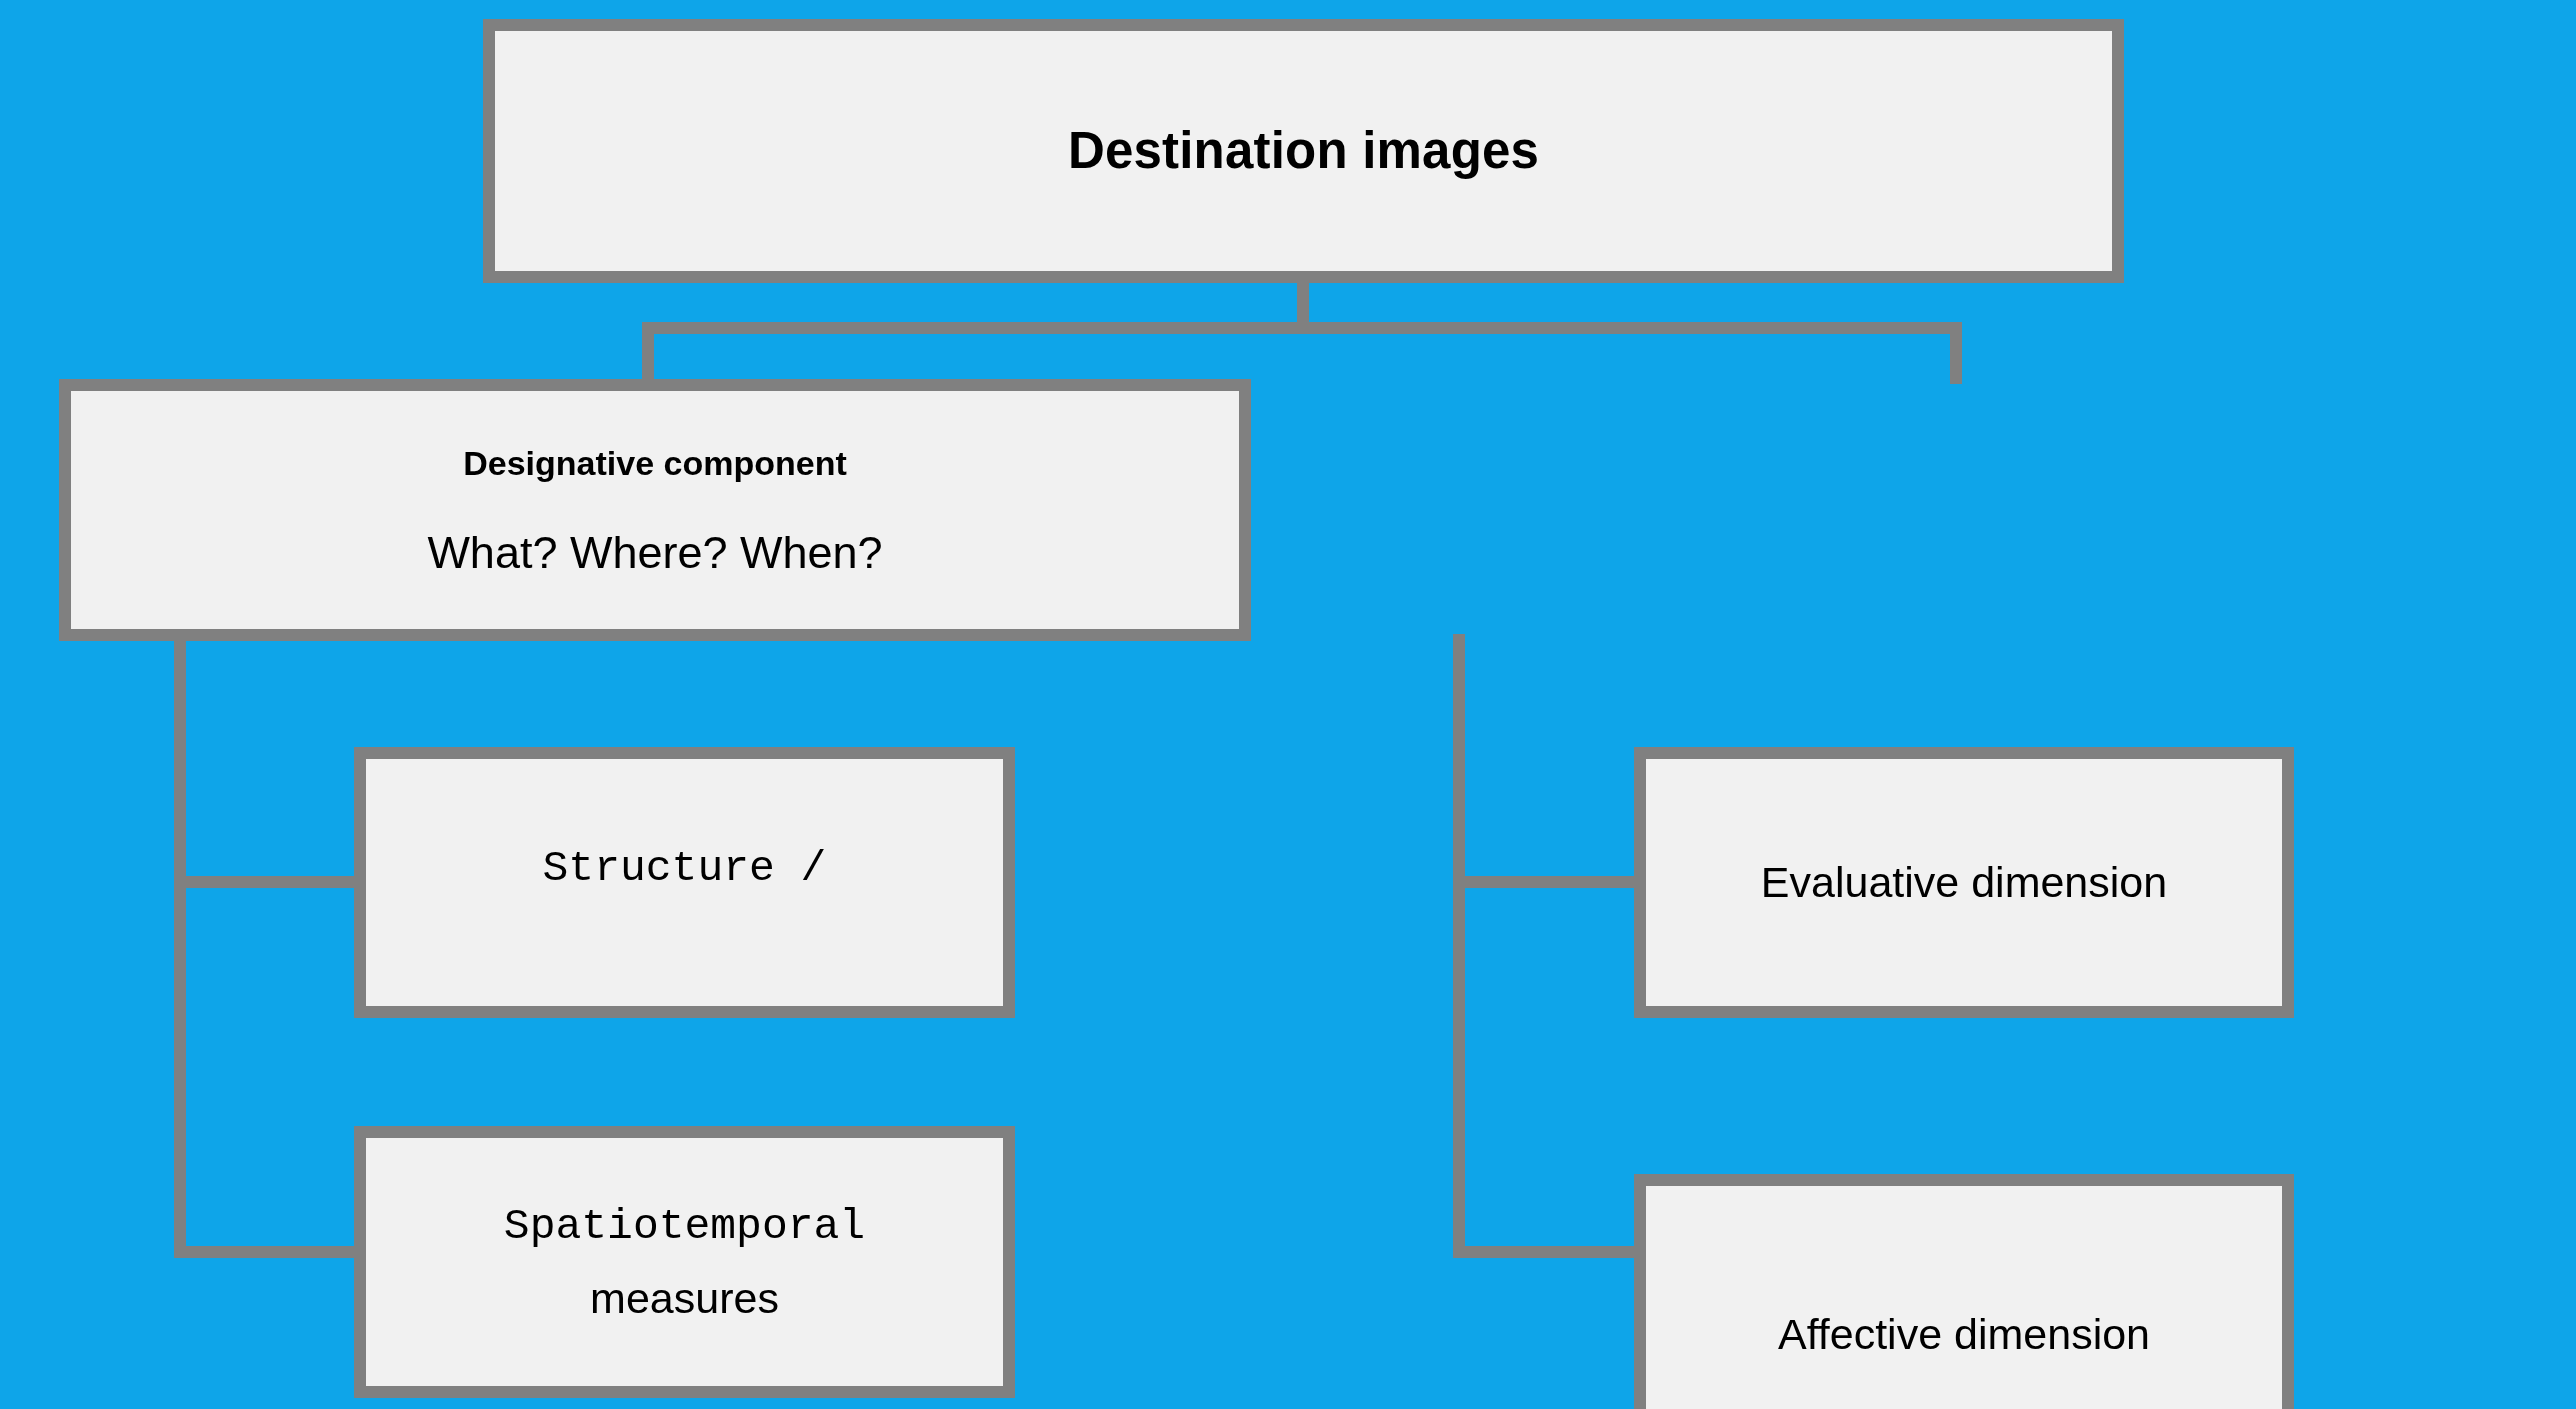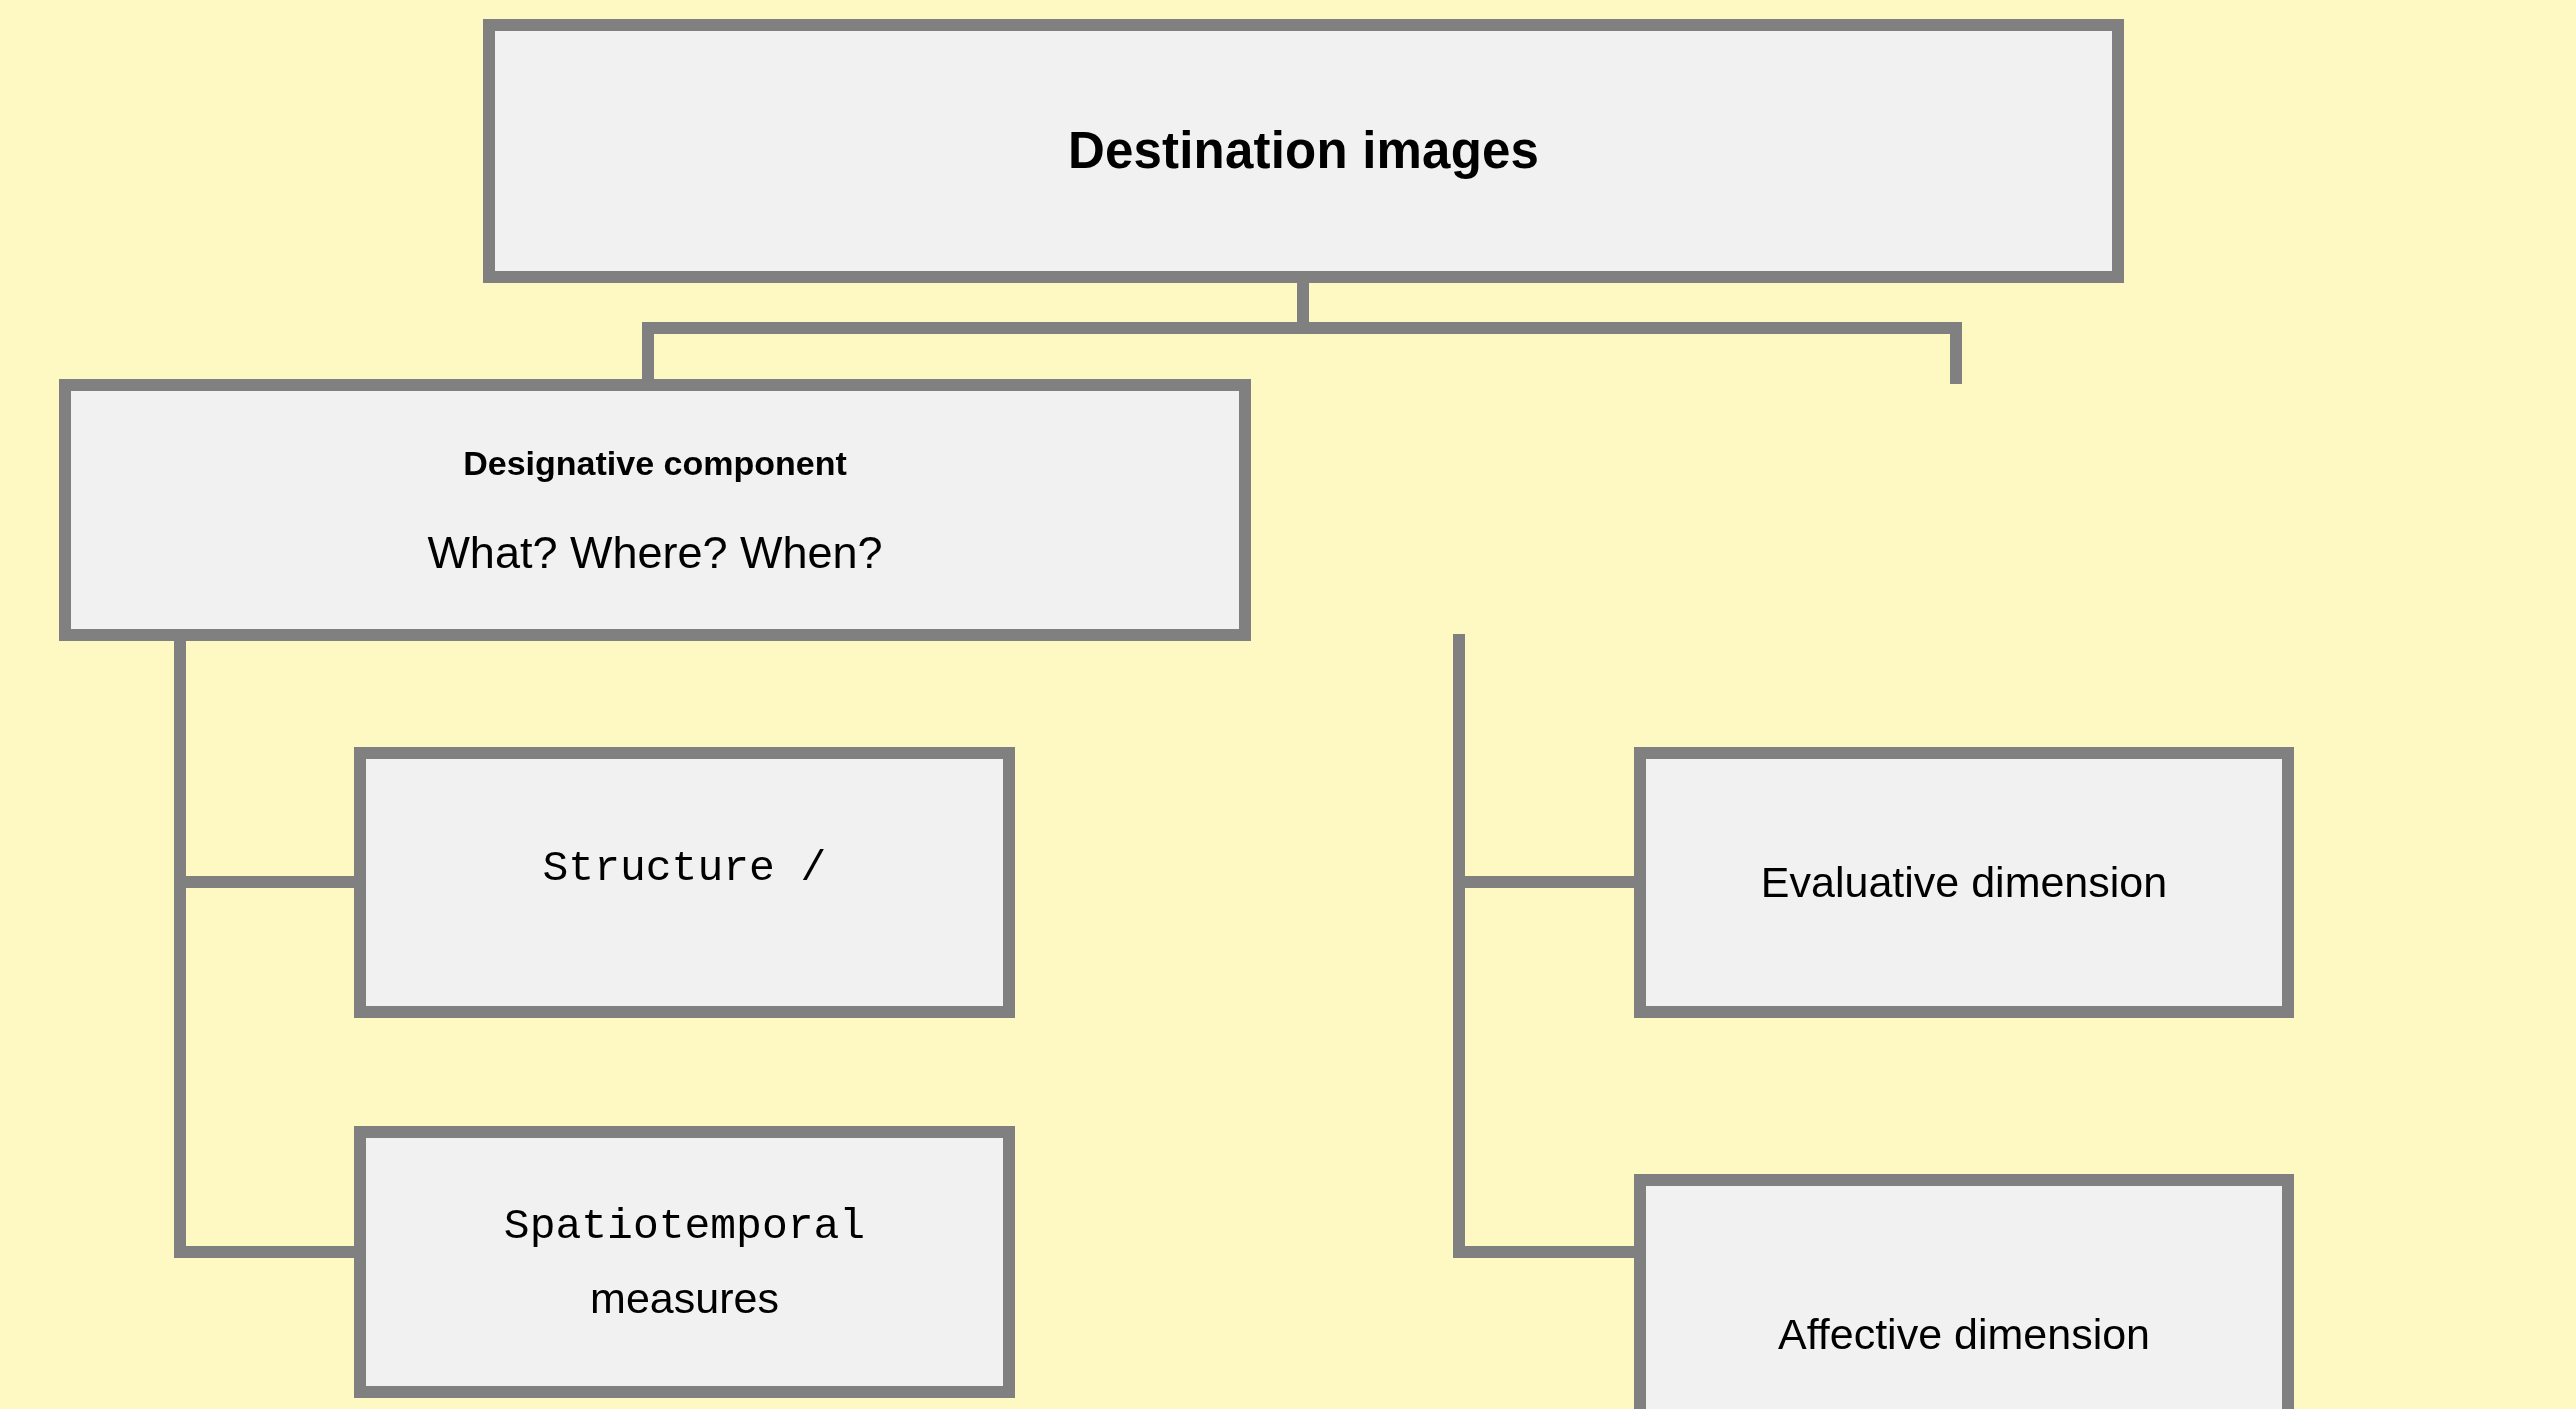--- a/index.html
+++ b/index.html
@@ -8,21 +8,21 @@
     padding: 0;
     background: #ffffff;
   }
   body {
     font-family: "Liberation Sans", sans-serif;
   }
   #diagram-root {
     position: relative;
     width: 2576px;
     height: 1410px;
-    background: #fef9c3;
+    background: #0ea5e9;
     overflow: hidden;
   }
 
   
   .node-box {
     position: absolute;
     box-sizing: border-box;
     background: #f1f1f1;
     border: 12.4px solid #808080;
     display: flex;

